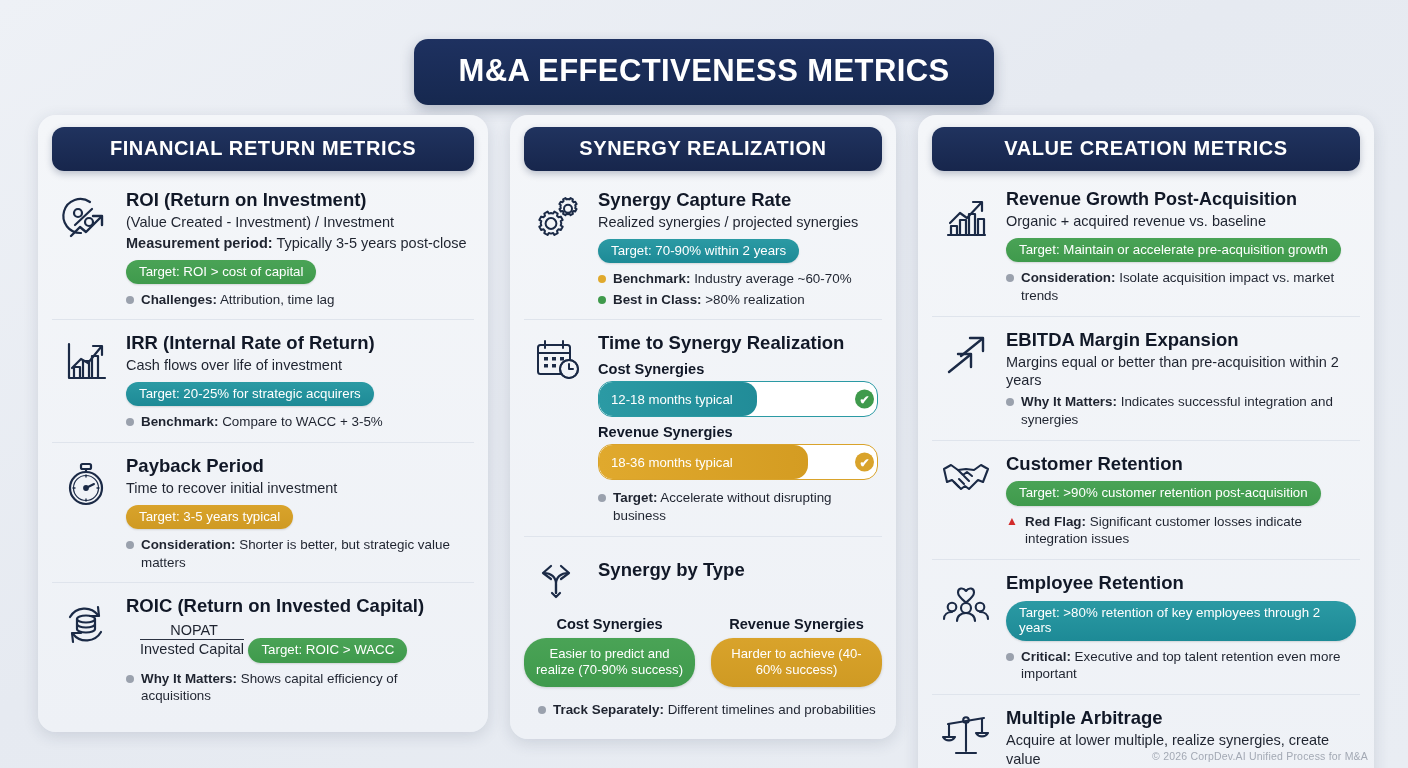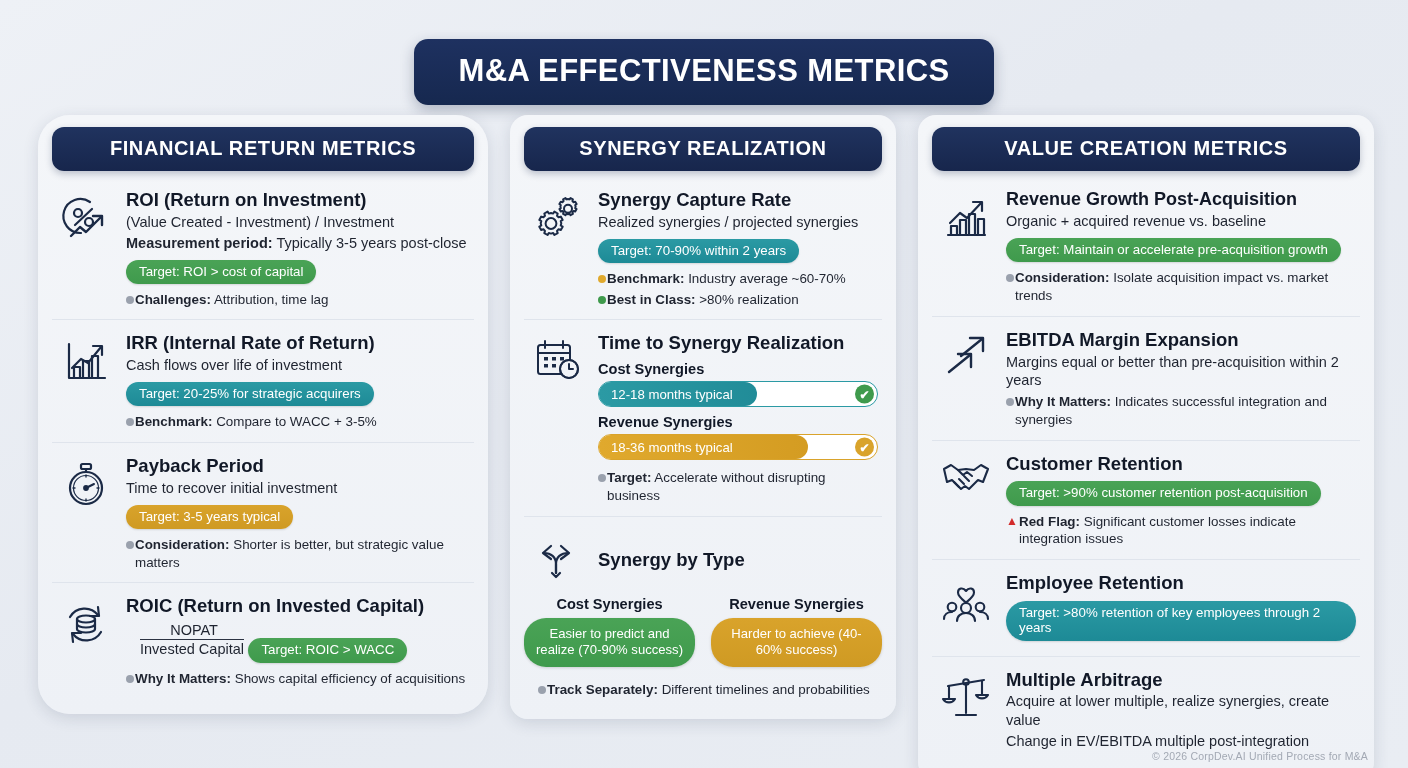--- a/index.html
+++ b/index.html
@@ -33,21 +33,21 @@
     padding: 10px 38px 0 38px;
     align-items: flex-start;
   }
   .col {
     background: linear-gradient(180deg,#f4f6f9 0%, #eef1f6 100%);
     border-radius: 18px;
     box-shadow: 0 4px 16px rgba(35,50,80,.14);
     padding: 12px 14px 16px;
     flex: 1 1 0;
   }
-  .col.c1 { flex: 0 0 450px; border-radius: 32px; }
+  .col.c1 { flex: 0 0 450px; }
   .col.c2 { flex: 0 0 386px; }
   .col.c3 { flex: 0 0 456px; }
 
   .col-head {
     background: linear-gradient(180deg,#20335f 0%, #17264c 100%);
     color: #fff;
     border-radius: 12px;
     text-align: center;
     font-size: 20px;
     font-weight: bold;
@@ -76,36 +76,36 @@
     font-size: 13.3px;
     padding: 4px 13px 5px;
     margin: 5px 0 4px;
     line-height: 1.15;
     box-shadow: 0 1px 2px rgba(0,0,0,.13);
   }
   .badge.green  { background: linear-gradient(180deg,#4aa356 0%,#3f9a4c 100%); }
   .badge.teal   { background: linear-gradient(180deg,#2b9aa4 0%,#1d8a96 100%); }
   .badge.amber  { background: linear-gradient(180deg,#d9a32b 0%,#cf9a23 100%); }
 
-  .note { display: flex; gap: 1px; font-size: 13.4px; color: #1f2430; line-height: 1.32; margin-top: 3px; align-items: flex-start; }
+  .note { display: flex; gap: 7px; font-size: 13.4px; color: #1f2430; line-height: 1.32; margin-top: 3px; align-items: flex-start; }
   .note .dot { flex: 0 0 8px; width: 8px; height: 8px; border-radius: 50%; background: #9aa1ad; margin-top: 5px; }
   .note .dot.amber { background: #e0a92d; }
   .note .dot.green { background: #3f9a4c; }
   .note .warn { flex: 0 0 12px; margin-top: 2px; color:#d22b2b; font-size: 12px; line-height: 1; }
   .note b { font-weight: bold; }
 
   
   .frac { margin: 3px 0 2px 14px; display:inline-block; text-align:right; }
   .frac .num { font-size: 14.5px; color:#1f2430; padding: 0 26px 1px; }
   .frac .den { font-size: 14.5px; color:#1f2430; border-top: 1.6px solid #2b3242; padding-top: 1px; }
 
   
   .bar-label { font-size: 14.6px; font-weight: bold; color: #111827; margin: 7px 0 4px; }
   .bar {
-    position: relative; height: 26px; border-radius: 14px;
+    position: relative; height: 36px; border-radius: 14px;
     background: #ffffff; display:flex; align-items:center;
   }
   .bar.teal  { border: 1.6px solid #2b9aa4; }
   .bar.amber { border: 1.6px solid #d9a32b; }
   .bar .fill {
     position:absolute; left:0; top:0; bottom:0; border-radius: 14px;
     display:flex; align-items:center; padding-left: 12px;
     color:#fff; font-size: 13.2px; white-space: nowrap;
   }
   .bar.teal  .fill { background: linear-gradient(90deg,#2b9aa4 0%,#218c98 100%); }
@@ -317,21 +317,21 @@
         <div class="ico">
           <svg width="52" height="46" viewBox="0 0 52 46" fill="none" stroke="#1b2a46" stroke-width="2.2" stroke-linecap="round" stroke-linejoin="round">
             <path d="M24 40v-9c0-7 -5-11 -12-11"></path>
             <polyline points="19,26 11,20 19,13"></polyline>
             <path d="M24 40v-9c0-7 5-11 12-11"></path>
             <polyline points="29,26 37,20 29,13"></polyline>
             <polyline points="20,40 24,44 28,40"></polyline>
           </svg>
         </div>
         <div class="body">
-          <div class="m-title" style="margin-top:20px">Synergy by Type</div>
+          <div class="m-title" style="margin-top:10px">Synergy by Type</div>
         </div>
       </div>
 
       <div class="twoup">
         <div class="cell">
           <div class="cap">Cost Synergies</div>
           <div class="pill green">Easier to predict and realize (70-90% success)</div>
         </div>
         <div class="cell">
           <div class="cap">Revenue Synergies</div>
@@ -415,20 +415,24 @@
             <path d="M17 45c0-5 4-8 9-8s9 3 9 8"></path>
             <circle cx="12" cy="31" r="4.3"></circle>
             <path d="M4 43c0-4.5 3.5-7 8-7"></path>
             <circle cx="40" cy="31" r="4.3"></circle>
             <path d="M48 43c0-4.5-3.5-7-8-7"></path>
           </svg>
         </div>
         <div class="body">
           <div class="m-title">Employee Retention</div>
           <div class="badge teal">Target: &gt;80% retention of key employees through 2 years</div>
+          <div class="note">
+              <span class="dot"></span>
+              <span><b>Critical:</b><span> Executive and top talent retention even more important</span></span>
+            </div>
         </div>
       </div>
 
       <div class="item">
         <div class="ico">
           <svg width="52" height="48" viewBox="0 0 52 48" fill="none" stroke="#1b2a46" stroke-width="2.1" stroke-linecap="round" stroke-linejoin="round">
             <circle cx="26" cy="9" r="2.8"></circle>
             <line x1="26" y1="12" x2="26" y2="40"></line>
             <line x1="16" y1="42" x2="36" y2="42"></line>
             <line x1="8" y1="13" x2="44" y2="7"></line>

